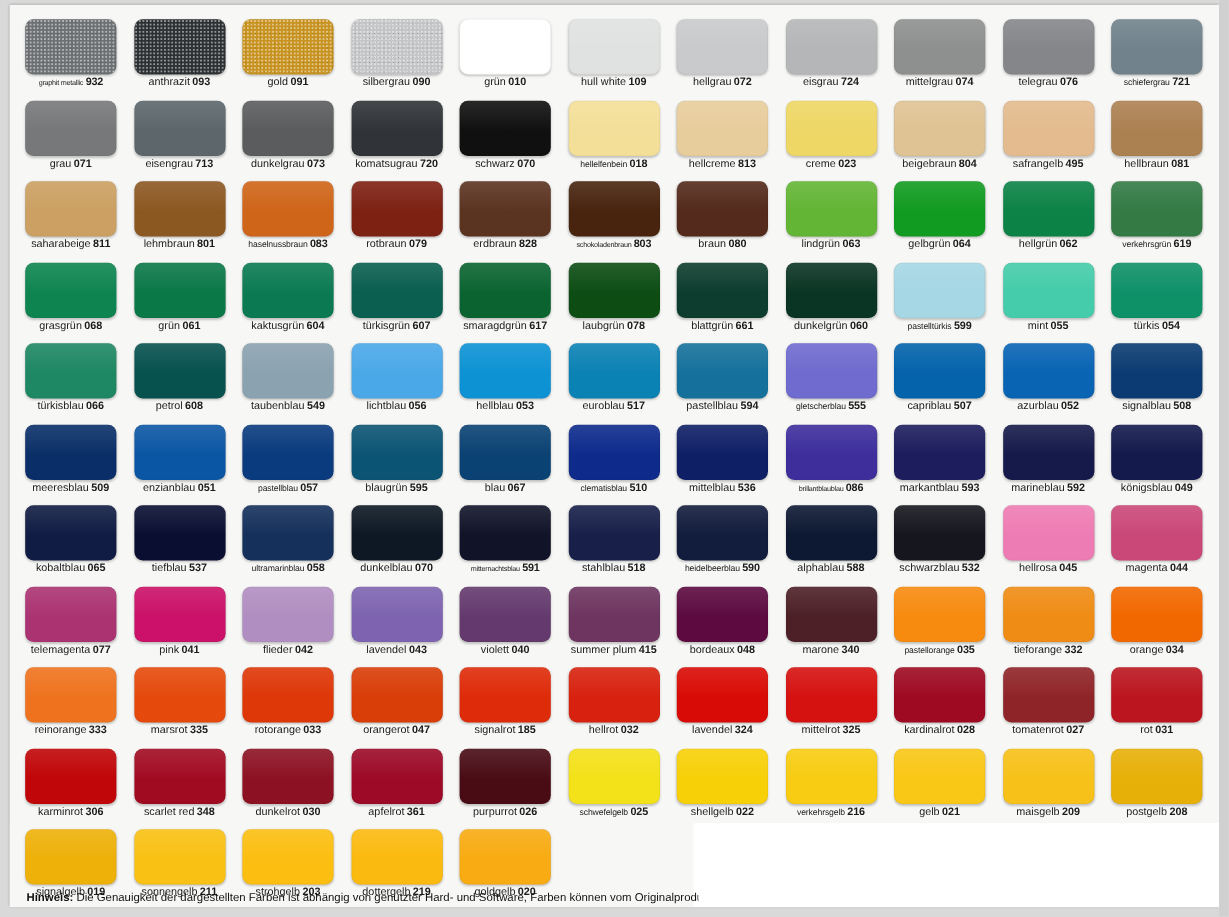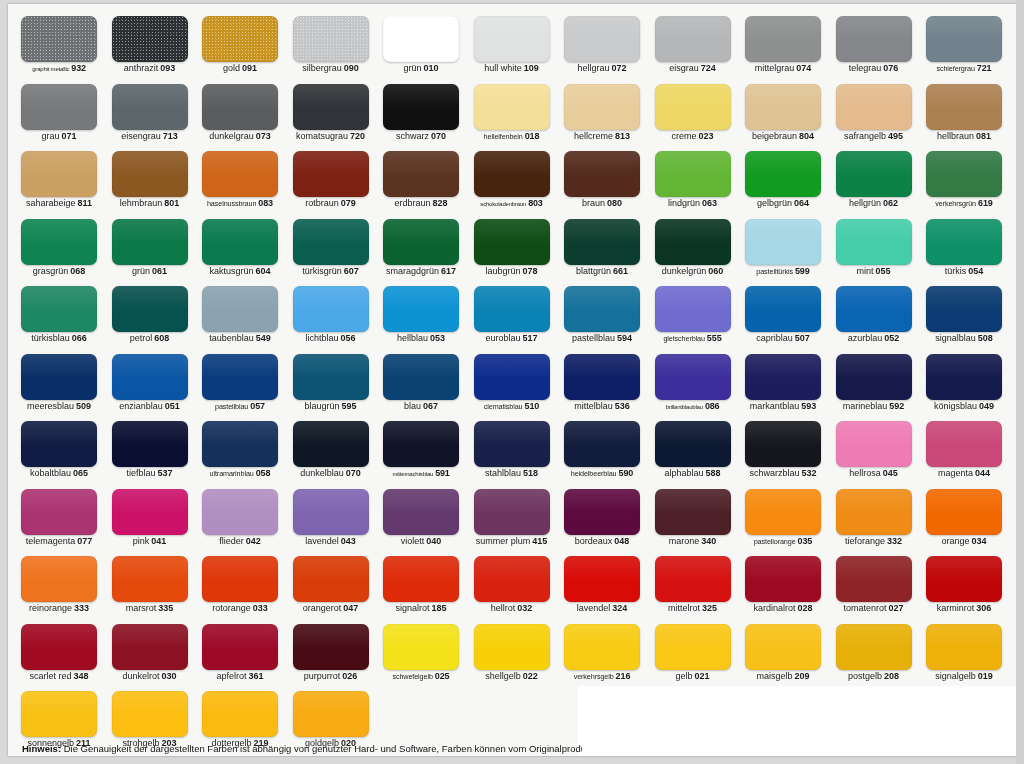--- a/index.html
+++ b/index.html
@@ -535,20 +535,24 @@
         </div>
         <div class="cell">
           <div class="swatch gloss" style="background: rgb(158, 10, 34);"></div>
           <div class="caption"><span class="nm">kardinalrot</span><span class="cd">028</span></div>
         </div>
         <div class="cell">
           <div class="swatch gloss" style="background: rgb(143, 36, 40);"></div>
           <div class="caption"><span class="nm">tomatenrot</span><span class="cd">027</span></div>
         </div>
         <div class="cell">
+          <div class="swatch gloss" style="background: rgb(187, 22, 32);"></div>
+          <div class="caption"><span class="nm">rot</span><span class="cd">031</span></div>
+        </div>
+        <div class="cell">
           <div class="swatch gloss" style="background: rgb(192, 6, 8);"></div>
           <div class="caption"><span class="nm">karminrot</span><span class="cd">306</span></div>
         </div>
         <div class="cell">
           <div class="swatch gloss" style="background: rgb(161, 11, 34);"></div>
           <div class="caption"><span class="nm">scarlet red</span><span class="cd">348</span></div>
         </div>
         <div class="cell">
           <div class="swatch gloss" style="background: rgb(140, 18, 35);"></div>
           <div class="caption"><span class="nm">dunkelrot</span><span class="cd">030</span></div>

